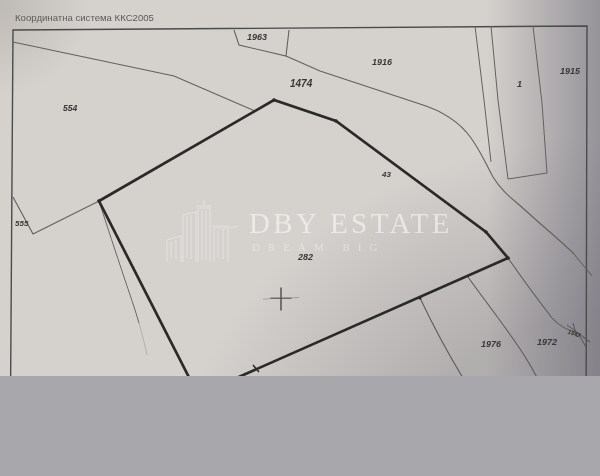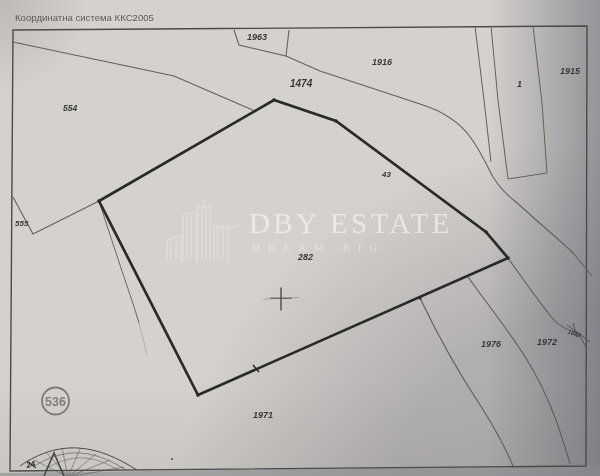--- a/index.html
+++ b/index.html
@@ -1,16 +1,16 @@
 <!DOCTYPE html>
 <html><head>
 <meta charset="utf-8">
 <style>
 html,body{margin:0;padding:0;background:#a8a8ac}
-.page{position:relative;width:600px;height:476px;overflow:hidden;
+.page{position:relative;width:600px;height:376px;overflow:hidden;
  font-family:"Liberation Sans", sans-serif;
  background:#d5d1cd;}
 </style>
 </head>
 <body>
 <div class="page">
 <svg width="600" height="476" viewBox="0 0 600 476">
 <defs>
 <linearGradient id="rightshade" gradientUnits="userSpaceOnUse" x1="487" y1="0" x2="605" y2="0">
  <stop offset="0" stop-color="#636170" stop-opacity="0"></stop>

